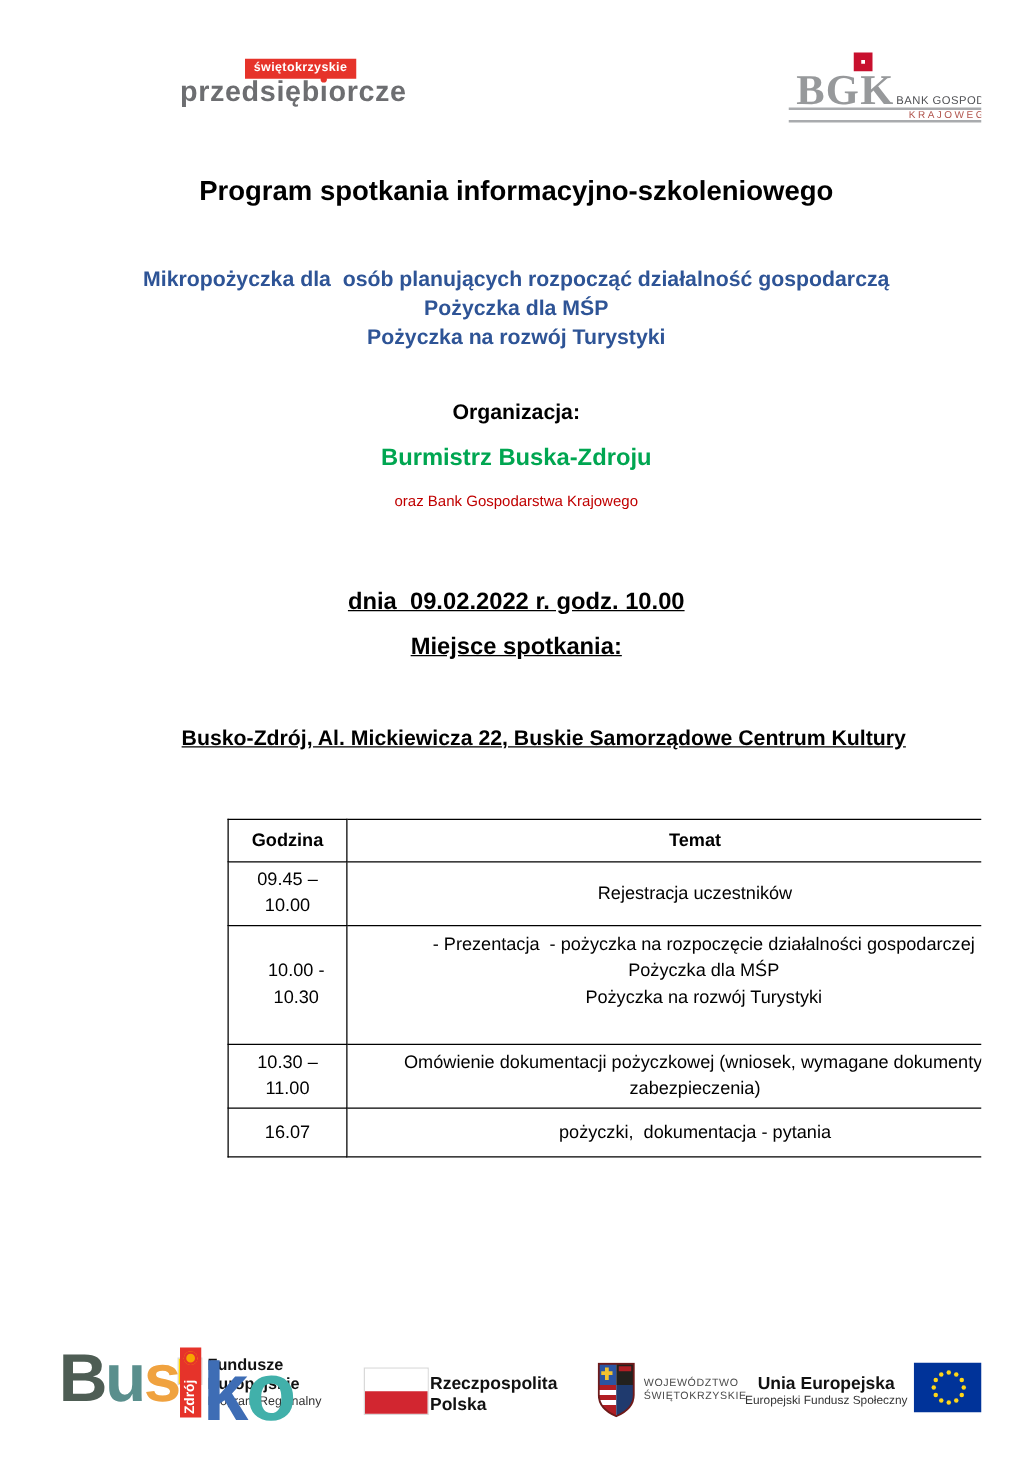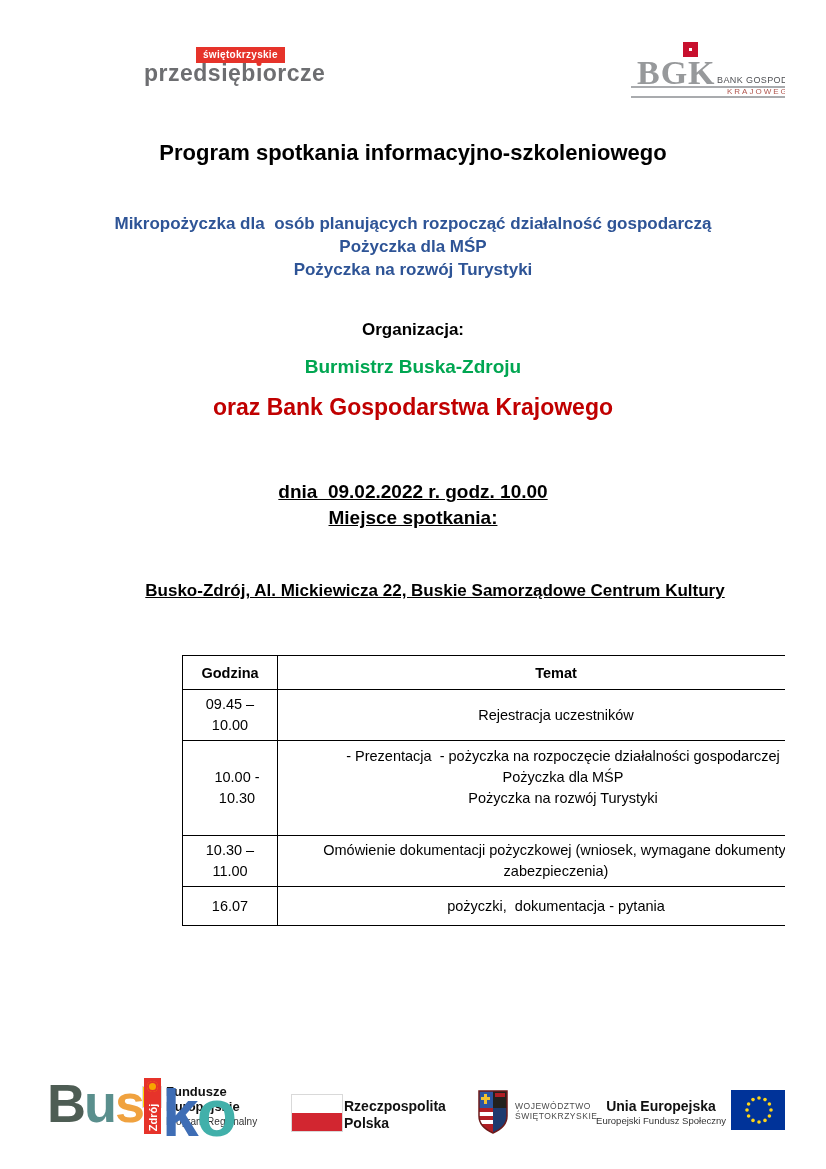--- a/index.html
+++ b/index.html
@@ -27,22 +27,22 @@
   .bgk-kraj { position:absolute; left:96px; top:49px; font-size:8px; color:#B0544C;
               letter-spacing:2px; filter:blur(.5px); white-space:nowrap; }
 
   
   .centered { position:absolute; left:0; width:100%; text-align:center; }
   .doc-title { top:140px; font-size:22px; font-weight:bold; }
   .subtitle { top:212px; font-size:17px; font-weight:bold; color:#2E5496; line-height:23px; }
   .subtitle div { white-space:pre-wrap; }
   .org-label { top:320px; font-size:17px; font-weight:bold; }
   .org-green { top:356px; font-size:19px; font-weight:bold; color:#00A651; }
-  .org-red { top:394px; font-size:23px; font-weight:bold; color:#C00000; }
-  .date-line { top:481px; font-size:19px; font-weight:bold; text-decoration:underline; white-space:pre-wrap; }
+  .org-red { top:394px; font-size:12px; font-weight:normal; color:#C00000; }
+  .date-line { top:471px; font-size:19px; font-weight:bold; text-decoration:underline; white-space:pre-wrap; }
   .place-label { top:507px; font-size:19px; font-weight:bold; text-decoration:underline; }
   .address { top:581px; font-size:17px; font-weight:bold; text-decoration:underline;padding-left:44px; }
 
   
   table.schedule { position:absolute; left:93px; top:655px; width:653px;
                    border-collapse:collapse; font-size:14.5px; table-layout:fixed;margin-left:48px; }
   .schedule th, .schedule td { border:1.5px solid #000; text-align:center;
                                vertical-align:middle; padding:4px 10px; }
   .schedule th { font-weight:bold; height:34px; }
   .schedule col.c-time { width:95px; }

